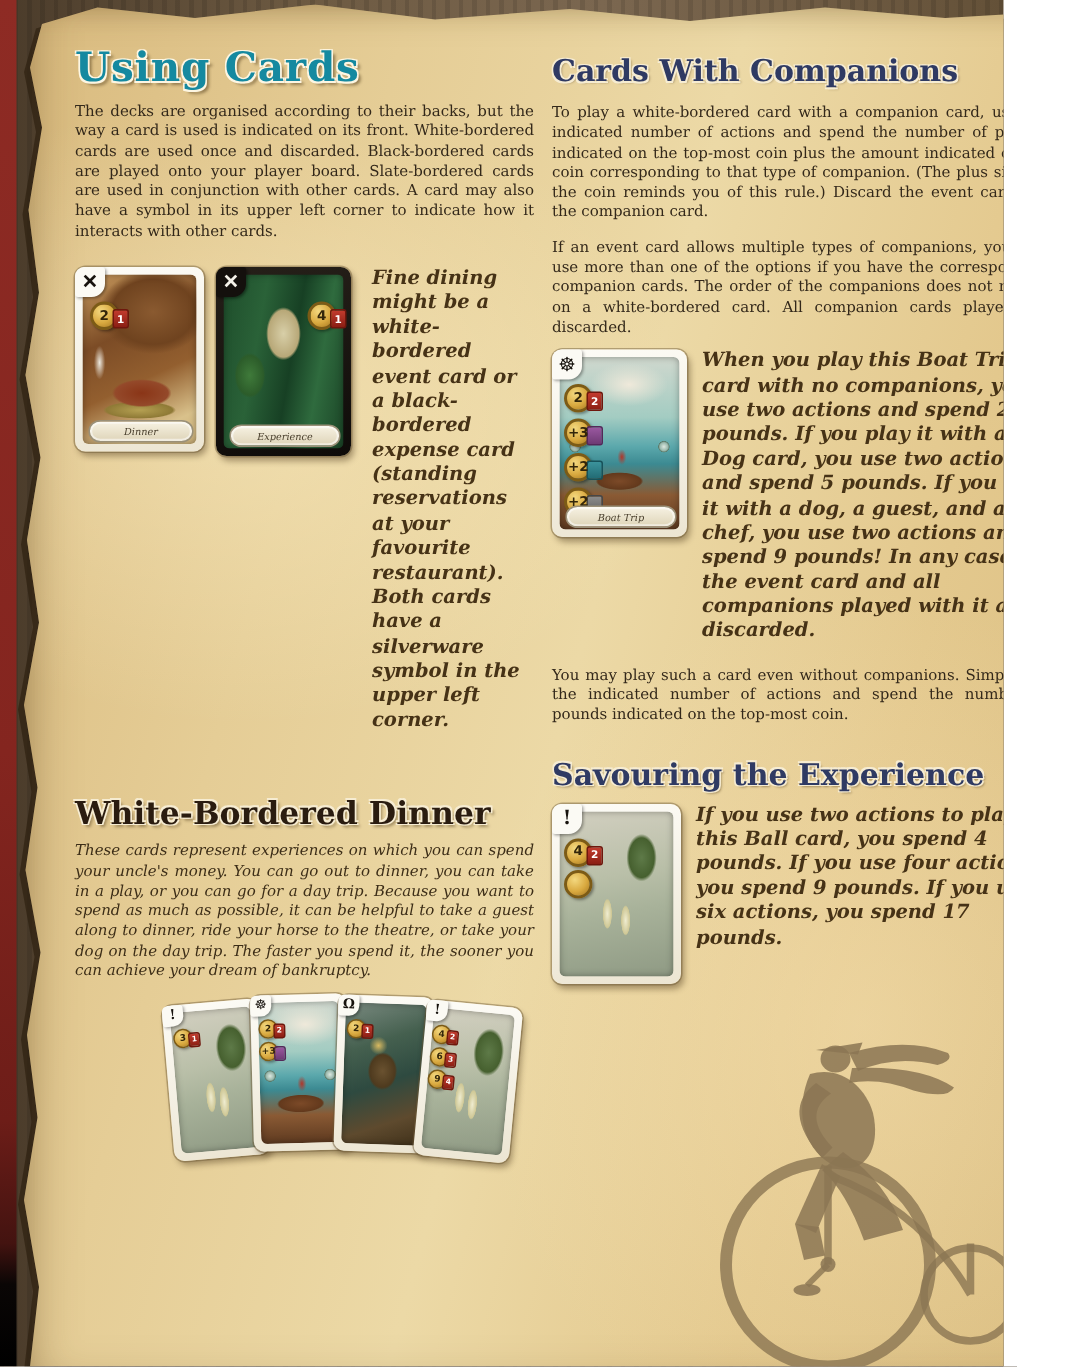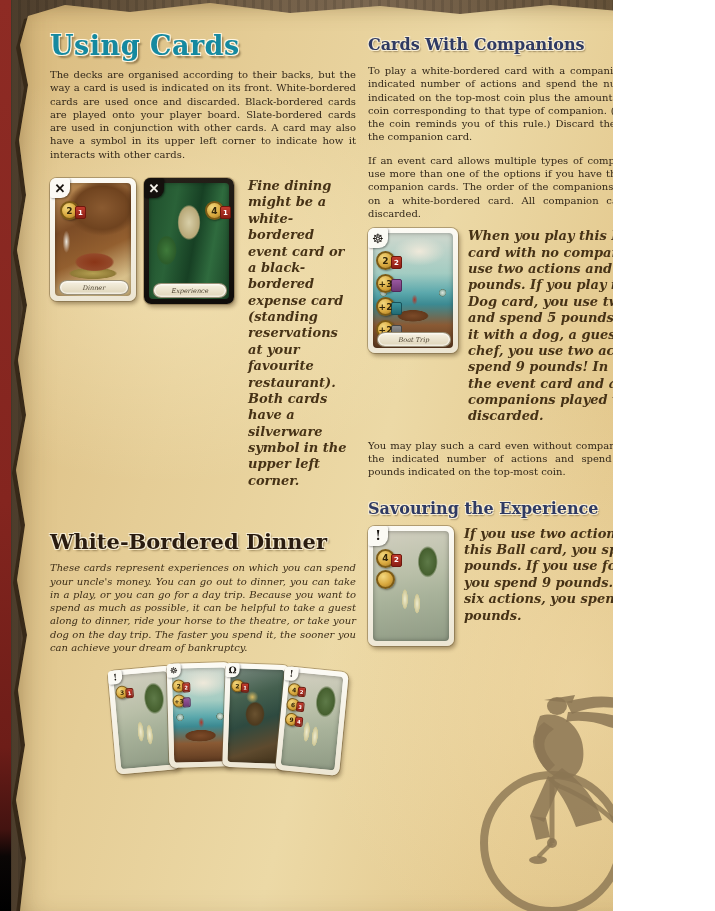--- a/index.html
+++ b/index.html
@@ -1,20 +1,20 @@
 <!DOCTYPE html>
 <html><head>
 <meta charset="utf-8">
 <style>
   * { margin:0; padding:0; box-sizing:border-box; }
   html,body { width:715px; }
   body { font-family:"DejaVu Serif", serif; }
 
   .page {
-    position:relative; width:613px; height:911px; overflow:hidden;
+    position:relative; width:669px; height:911px; overflow:hidden;
     background:
       repeating-linear-gradient(90deg, rgba(0,0,0,.10) 0 3px, rgba(0,0,0,0) 3px 9px),
       linear-gradient(90deg,#4a3b2a,#6d5a42 30%,#7b6750 60%,#645138 100%);
   }
   .spine {
     position:absolute; left:0; top:0; width:11px; height:911px; z-index:5;
     background:linear-gradient(180deg,#8e2b24 0%,#84251f 55%,#6d1d18 82%,#431310 91%,#0a0605 94%,#000 100%);
   }
   .tear-shadow, .parchment {
     position:absolute; top:0; width:705px; height:911px;
@@ -40,21 +40,21 @@
 
   h1.title {
     font-size:27px; font-weight:bold; color:#1589a0; letter-spacing:.5px; text-align:left;
     text-shadow:-1px -1px 0 #fdf6e2, 1px -1px 0 #fdf6e2, -1px 1px 0 #fdf6e2, 1px 1px 0 #fdf6e2, 2.5px 2.5px 2px rgba(60,40,10,.45);
   }
   h2.sub {
     font-size:21px; font-weight:bold; color:#2a1c10; text-align:left;
     text-shadow:-1px -1px 0 #f6ecd2, 1px -1px 0 #f6ecd2, -1px 1px 0 #f6ecd2, 1px 1px 0 #f6ecd2, 2px 2px 2px rgba(60,40,10,.4);
   }
   h3.minor {
-    font-size:16px; font-weight:bold; color:#2f3a63; text-align:left;
+    font-size:20px; font-weight:bold; color:#2f3a63; text-align:left;
     text-shadow:-1px -1px 0 #f6ecd2, 1px -1px 0 #f6ecd2, -1px 1px 0 #f6ecd2, 1px 1px 0 #f6ecd2, 1.5px 1.5px 1.5px rgba(60,40,10,.4);
   }
 
   .figrow { display:flex; align-items:flex-start; }
   .figcap { font-style:italic; font-size:13px; line-height:1.26; color:#463216; text-align:left;font-weight:bold; }
 
   
   .wcard, .bcard { position:relative; border-radius:7px; flex:none;
     box-shadow:0 0 0 1px rgba(110,90,55,.45), 2px 3px 4px rgba(55,35,10,.4); }
   .wcard { background:linear-gradient(170deg,#fdfcf7,#ece5d2); }

